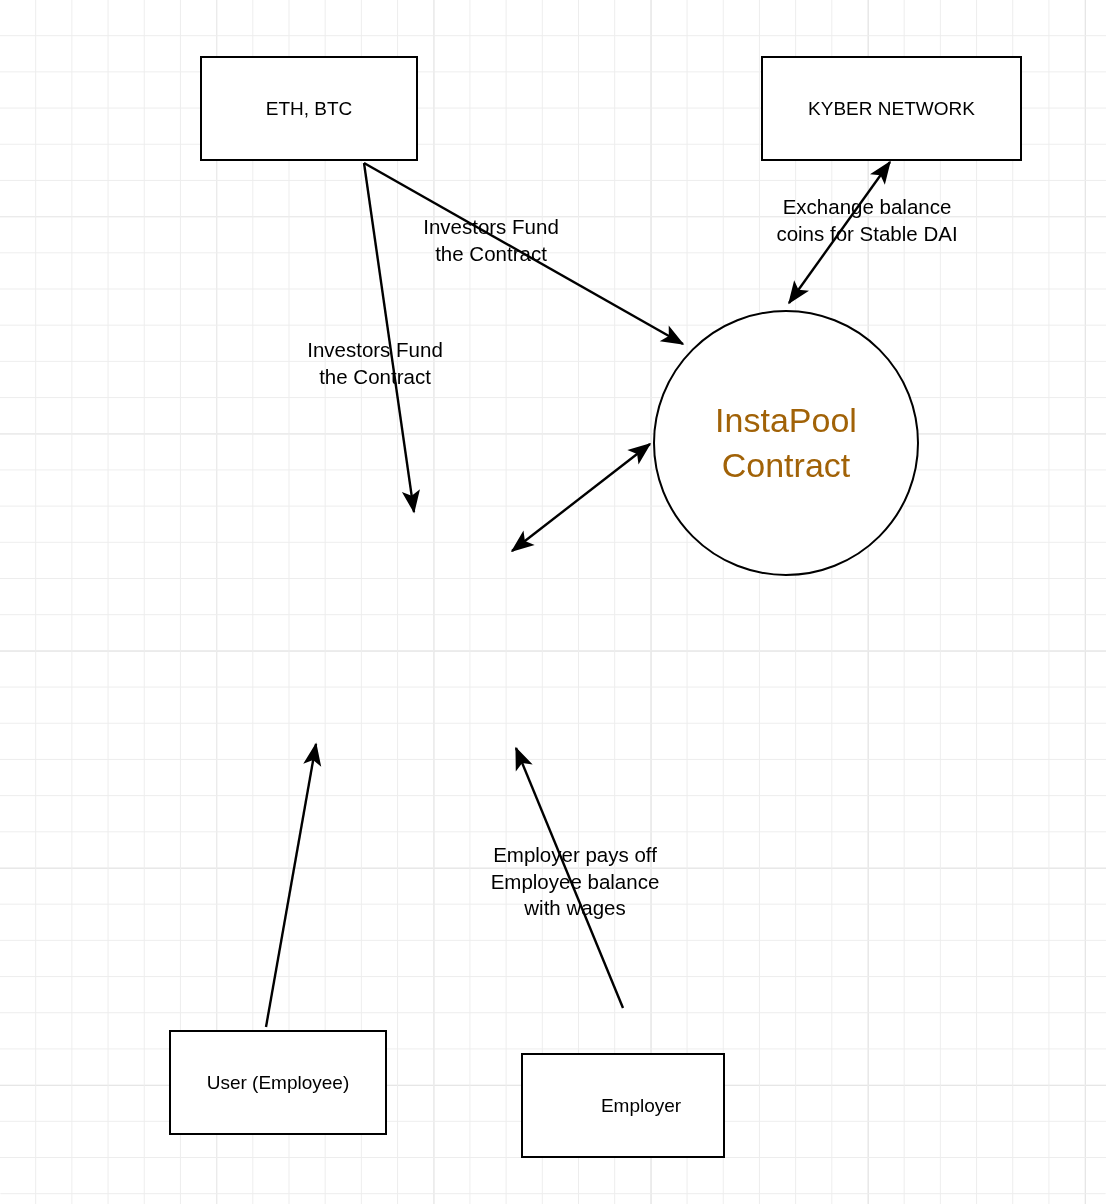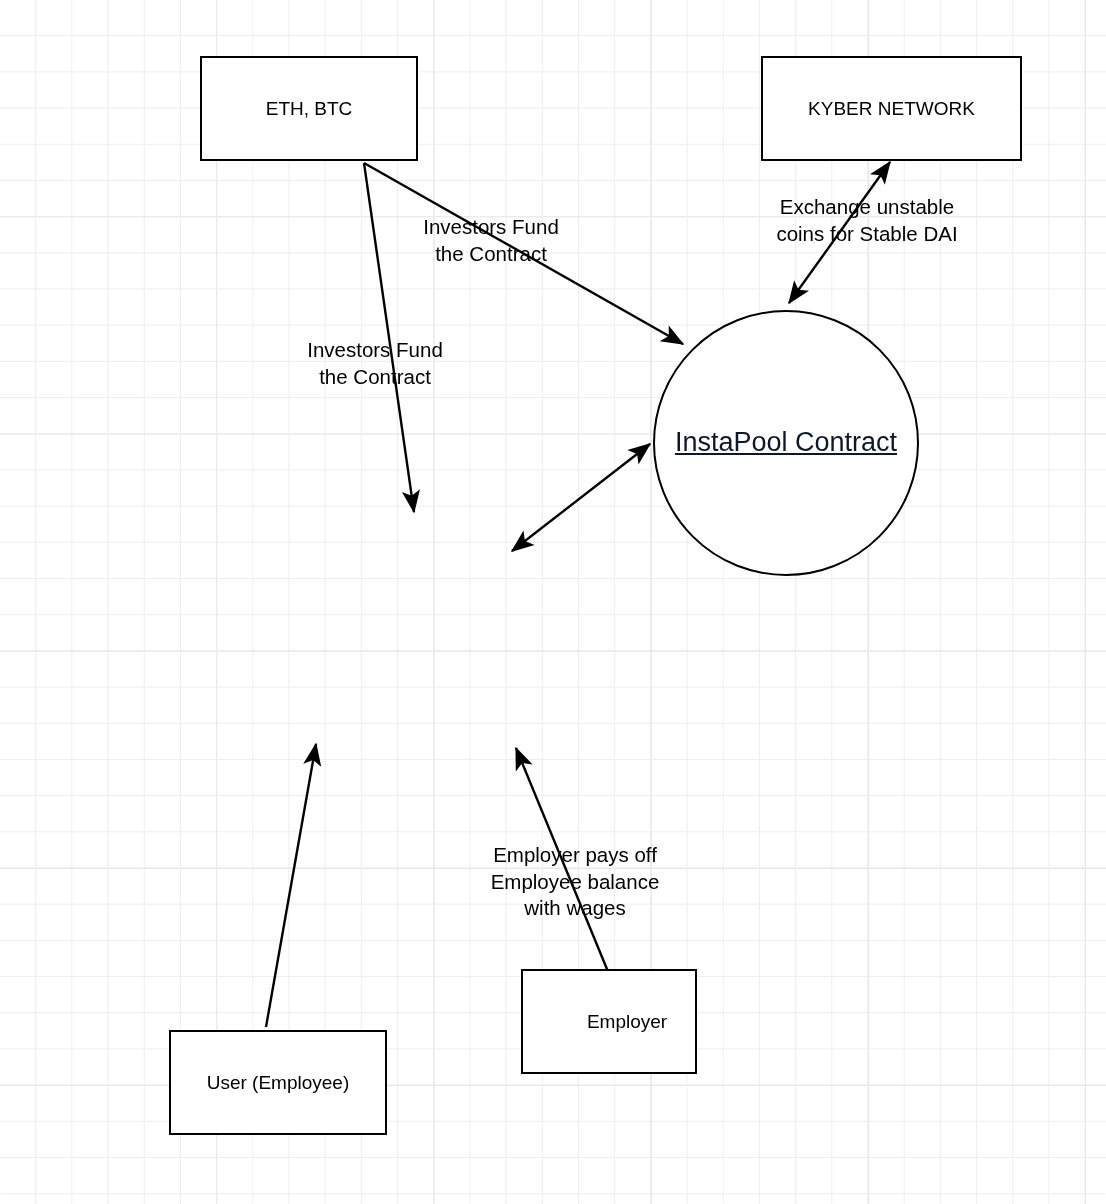--- a/index.html
+++ b/index.html
@@ -50,25 +50,24 @@
   .node-circle {
     position: absolute;
     box-sizing: border-box;
     background: #ffffff;
     border: 2.5px solid #000000;
     border-radius: 50%;
     display: flex;
     align-items: center;
     justify-content: center;
     text-align: center;
-    color: #0f172a;
+    color: #a16207;
     font-family: "Liberation Sans", sans-serif;
-    font-size: 27px;
+    font-size: 34px;
     line-height: 1.32;
-    text-decoration: underline;
   }
   .edge-label {
     position: absolute;
     color: #000000;
     font-family: "Liberation Sans", sans-serif;
     font-size: 20.5px;
     line-height: 1.3;
     text-align: center;
     white-space: pre-line;
     background: transparent;
@@ -113,31 +112,31 @@
   <div class="node-circle" style="left:653px; top:310px; width:266px; height:266px;">
     <span>InstaPool
 Contract</span>
   </div>
 
 
   <div class="node-box" style="left:169px; top:1030px; width:218px; height:105px;">
     <span>User (Employee)</span>
   </div>
 
-  <div class="node-box" style="left:521px; top:969px; width:176px; height:105px;padding-left:36px;">
+  <div class="node-box" style="left:521px; top:1053px; width:204px; height:105px;padding-left:36px;">
     <span>Employer</span>
   </div>
 
   <div class="edge-label" style="left:398px; top:214px; width:186px;">Investors Fund
 the Contract</div>
 
   <div class="edge-label" style="left:282px; top:337px; width:186px;">Investors Fund
 the Contract</div>
 
-  <div class="edge-label" style="left:760px; top:194px; width:214px;">Exchange unstable
+  <div class="edge-label" style="left:760px; top:194px; width:214px;">Exchange balance
 coins for Stable DAI</div>
 
 
   <div class="edge-label" style="left:470px; top:842px; width:210px;">Employer pays off
 Employee balance
 with wages</div>
 
 </div>
 
 </body></html>

